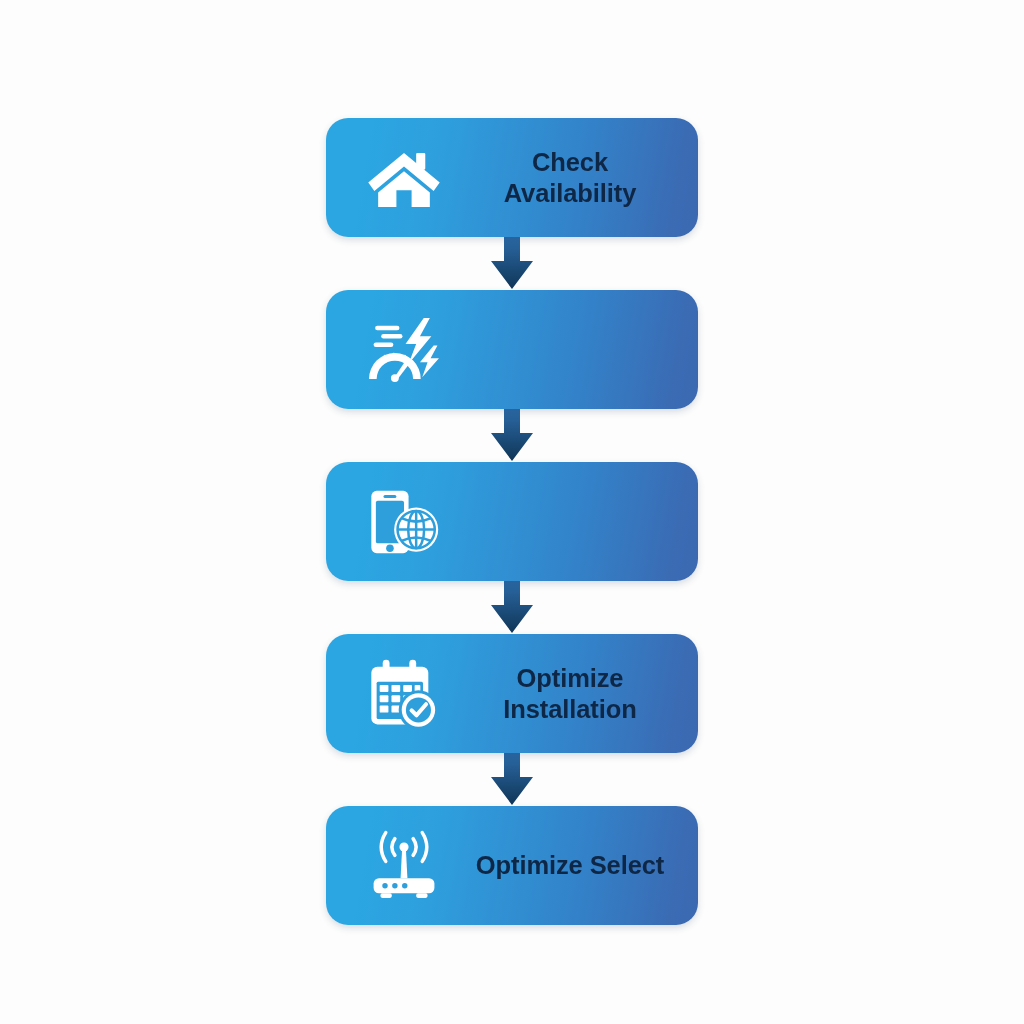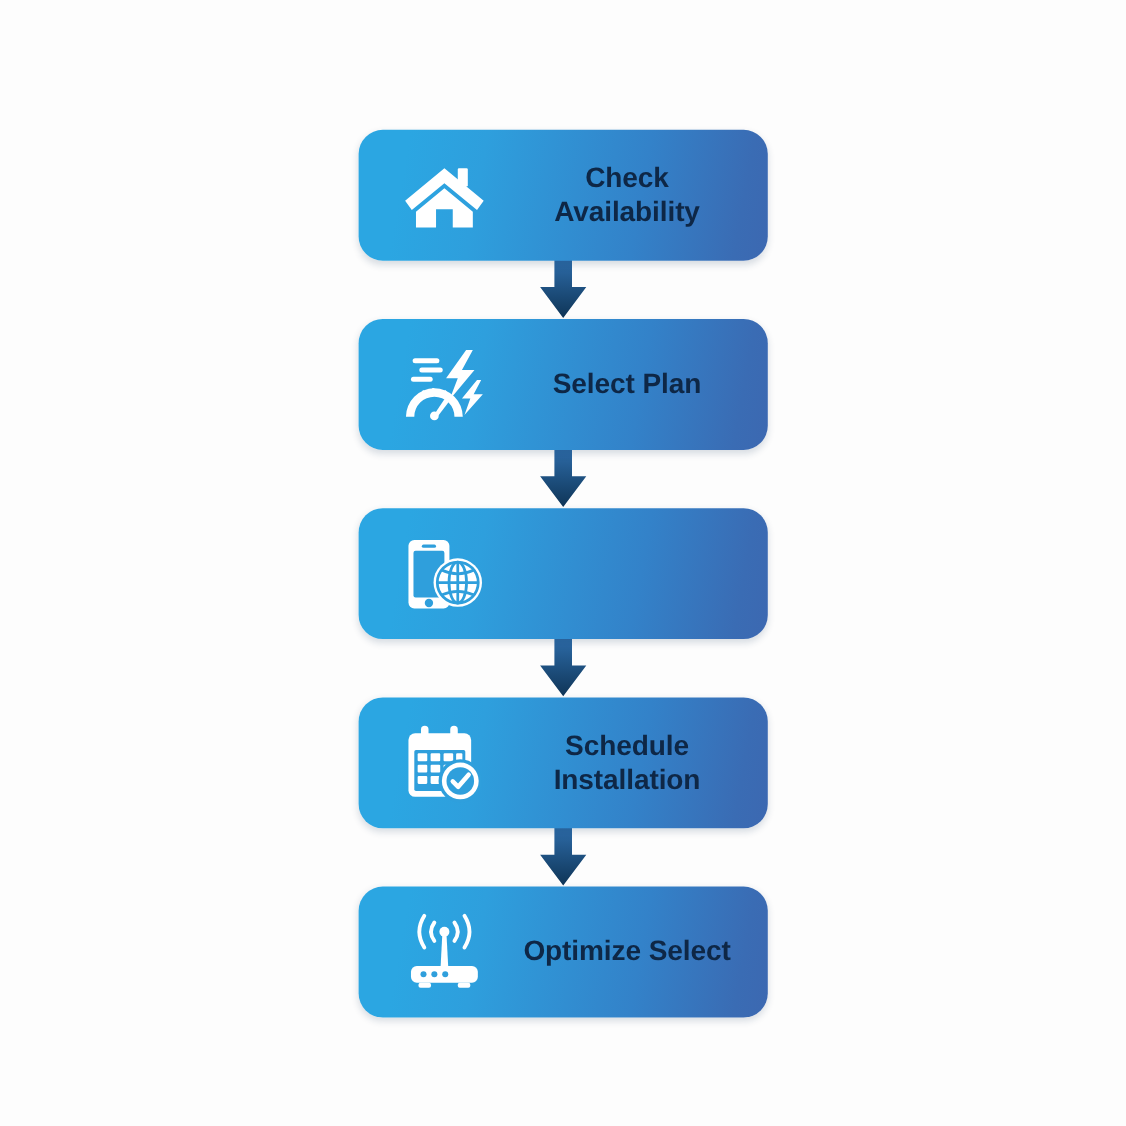--- a/index.html
+++ b/index.html
@@ -139,21 +139,20 @@
         <rect x="60" y="69" width="6.5" height="3.2" rx="1.6" fill="#ffffff" transform="rotate(-138 63.2 70.6)"></rect>
 
         <path d="M36 88 L52 64 L57 68 L41 89 Z" fill="#ffffff"></path>
         <circle cx="38" cy="87" r="5.2" fill="#ffffff"></circle>
 
         <path d="M76 8 L52 42 L66 42 L56 68 L86 32 L71 32 L84 8 Z" fill="#ffffff"></path>
 
         <path d="M89 44 L71 66 L81 66 L74 86 L96 61 L85 61 L94 44 Z" fill="#ffffff"></path>
       </svg>
     </div>
-    <div class="card-label">Select Plan</div>
   </div>
 
   <div class="connector">
     <svg viewBox="0 0 46 59" aria-hidden="true">
       <defs>
         <linearGradient id="agrad2" x1="0" y1="0" x2="0" y2="1">
           <stop offset="0" stop-color="#2f6fae"></stop>
           <stop offset="1" stop-color="#0f3557"></stop>
         </linearGradient>
       </defs>
@@ -219,21 +218,21 @@
           <rect x="18" y="65" width="11.5" height="9.5" rx="1.3"></rect>
           <rect x="33.5" y="65" width="11.5" height="9.5" rx="1.3"></rect>
         </g>
 
         <circle cx="69" cy="71" r="26" fill="#2f9fdc"></circle>
         <circle cx="69" cy="71" r="22" fill="#ffffff"></circle>
         <circle cx="69" cy="71" r="16.5" fill="#2f9fdc"></circle>
         <path d="M60 71.5 L66.5 78 L79 63.5" fill="none" stroke="#ffffff" stroke-width="5.4" stroke-linecap="round" stroke-linejoin="round"></path>
       </svg>
     </div>
-    <div class="card-label">Schedule
+    <div class="card-label">Optimize
 Installation</div>
   </div>
 
   <div class="connector">
     <svg viewBox="0 0 46 59" aria-hidden="true">
       <defs>
         <linearGradient id="agrad4" x1="0" y1="0" x2="0" y2="1">
           <stop offset="0" stop-color="#2f6fae"></stop>
           <stop offset="1" stop-color="#0f3557"></stop>
         </linearGradient>

